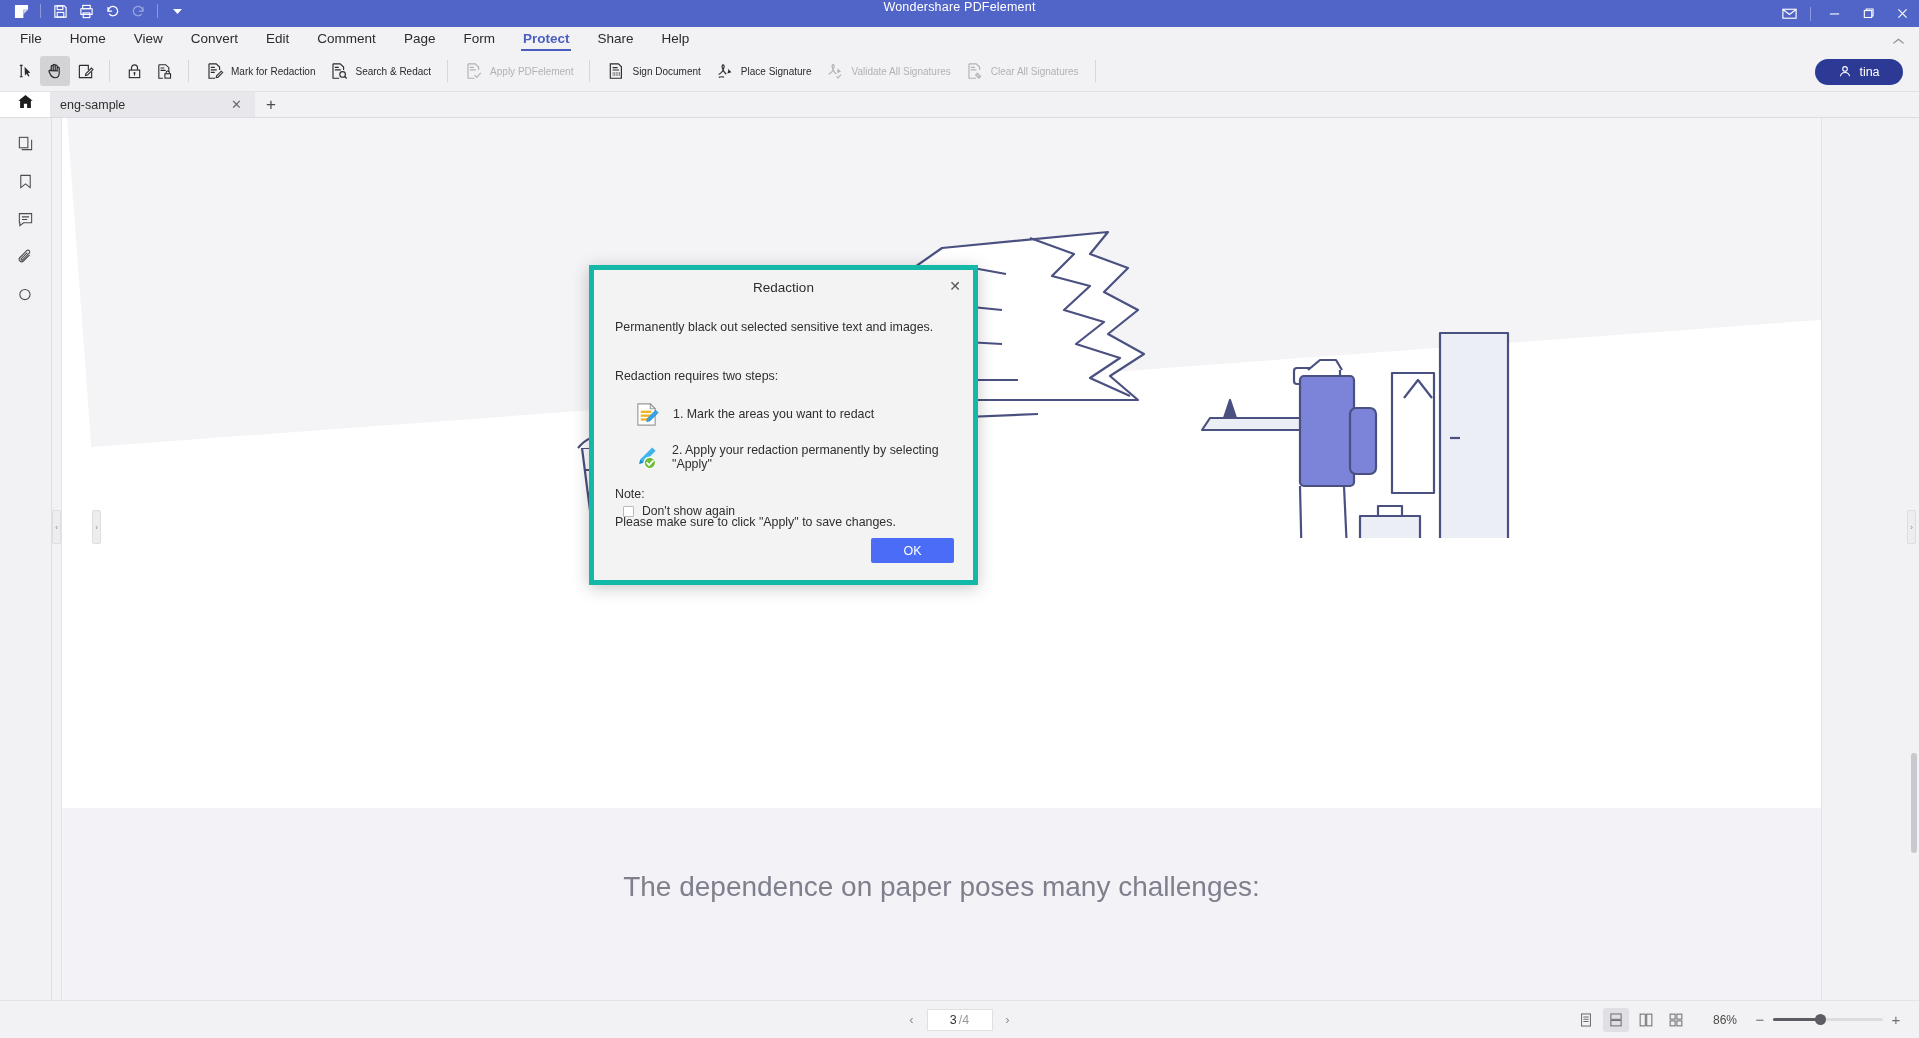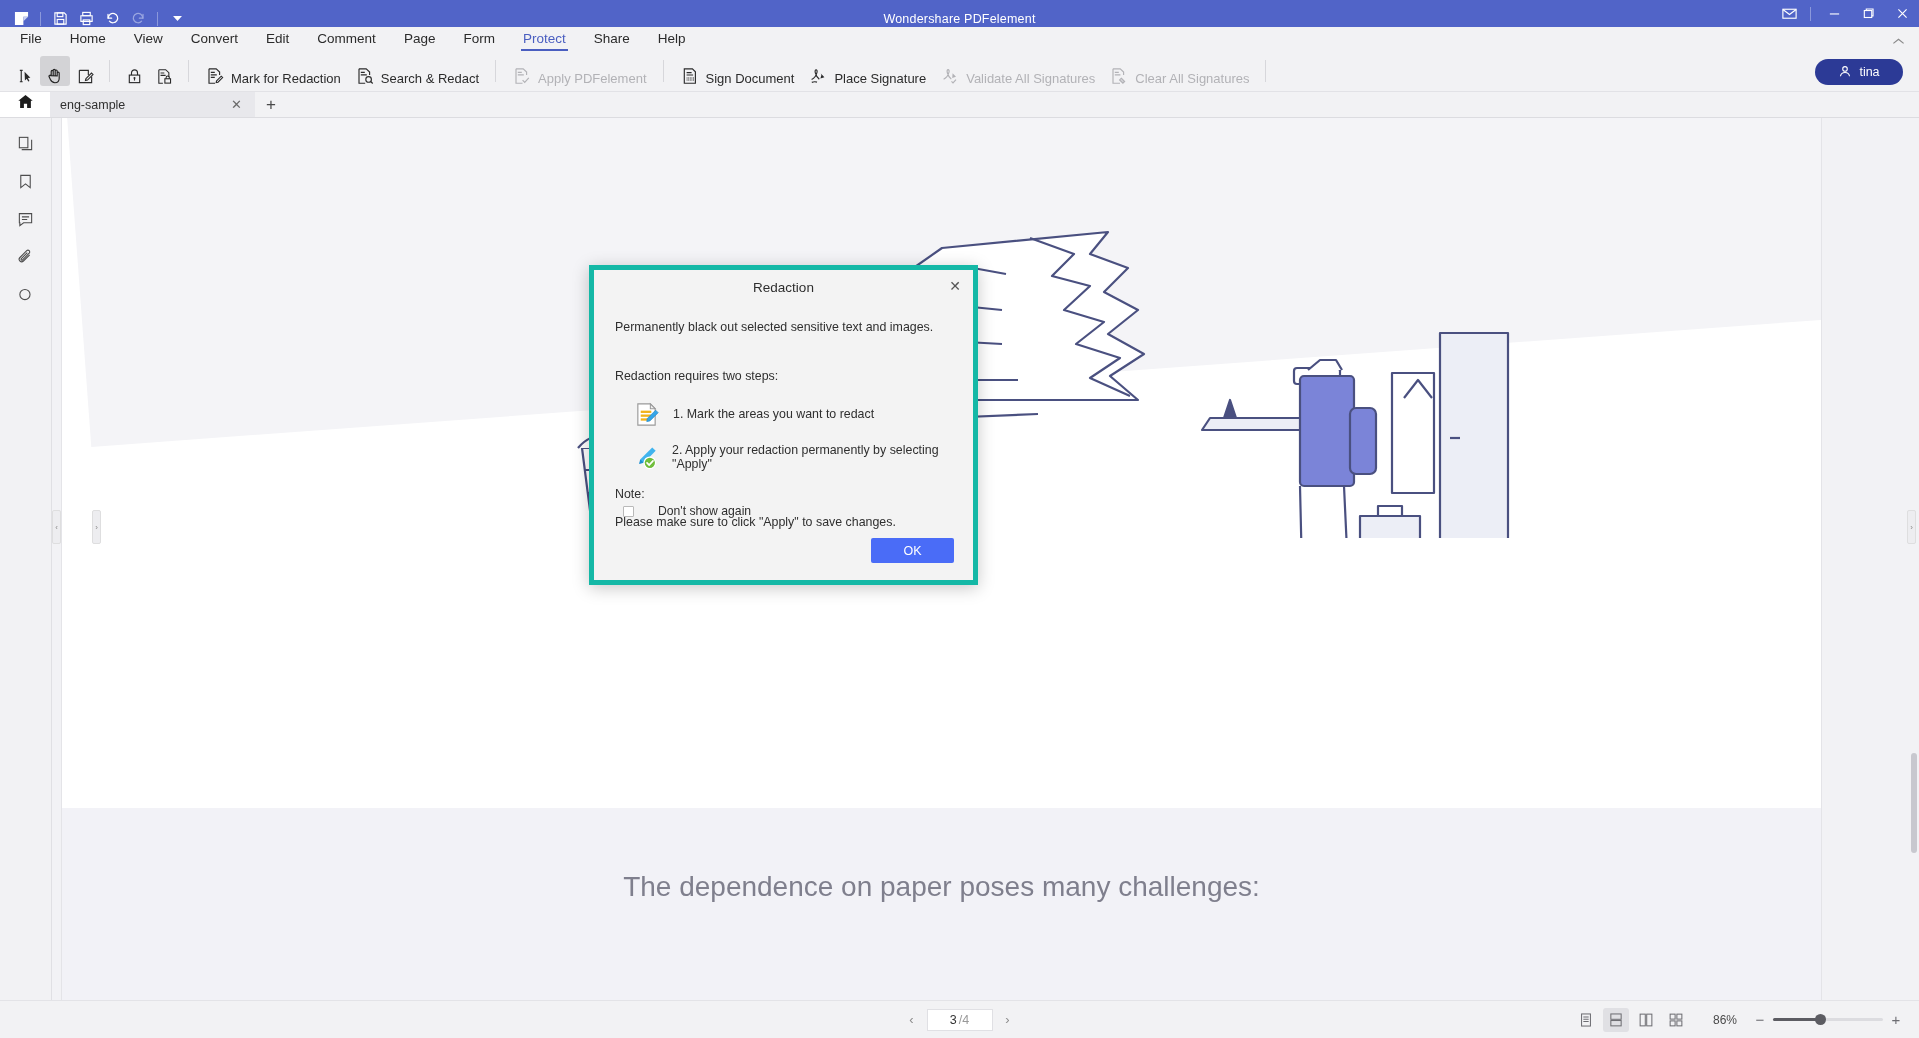--- a/index.html
+++ b/index.html
@@ -8,21 +8,21 @@
     width: 1919px; height: 1038px;
     overflow: hidden;
     font-family: "Liberation Sans", sans-serif;
     background: #ffffff;
   }
   #app { position: relative; width: 1919px; height: 1038px; }
 
   
   .titlebar {
     position: absolute; left: 0; top: 0; width: 1919px; height: 37px;
-    background: #5164c8; display: flex; align-items: center;
+    background: #5164c8; display: flex; align-items: flex-start;
   }
   .tb-left { display: flex; align-items: center; padding-left: 8px; gap: 0px; }
   .tb-icon {
     width: 26px; height: 22px; display: flex; align-items: center; justify-content: center;
     color: #ffffff;
   }
   .tb-sep { width: 1px; height: 14px; background: #8b98db; margin: 0 6px; }
   .tb-title {
     position: absolute; left: 0; right: 0; text-align: center;
     color: #ffffff; font-size: 12.5px; letter-spacing: .2px; pointer-events: none;
@@ -39,38 +39,38 @@
 
   
   .menubar {
     position: absolute; left: 0; top: 27px; width: 1919px; height: 24px;
     background: #f2f2f4; display: flex; align-items: flex-end; padding-left: 6px;
   }
   .menu-item {
     font-size: 13.5px; color: #2b2b2b; padding: 0 14px 5px 14px;
     position: relative; white-space: nowrap;
   }
-  .menu-item.active { color: #4a5ec0; font-weight: 400; }
+  .menu-item.active { color: #4a5ec0; font-weight: 700; }
   .menu-item.active::after {
     content: ""; position: absolute; left: 12px; right: 12px; bottom: 0;
     height: 2px; background: #4a5ec0;
   }
   .menu-collapse {
     position: absolute; right: 14px; bottom: 3px; color: #777; font-size: 11px;
   }
 
   
   .ribbon {
     position: absolute; left: 0; top: 51px; width: 1919px; height: 41px;
     background: #f2f2f4; display: flex; align-items: center; padding-left: 10px;
     border-bottom: 1px solid #e2e2e6;
   }
   .rb-tool {
-    height: 30px; display: flex; align-items: flex-end; gap: 6px;
-    padding: 0 7px; border-radius: 3px; color: #2b2b2b; font-size: 13px;
+    height: 30px; display: flex; align-items: center; gap: 6px;
+    padding: 0 7px; border-radius: 3px; color: #2b2b2b; font-size: 10px;
     white-space: nowrap;
   }
   .rb-tool.icon-only { padding: 0 5px; }
   .rb-tool.selected { background: #d3d3d6; }
   .rb-tool.disabled { color: #b2b2b6; }
   .rb-sep { width: 1px; height: 22px; background: #d7d7db; margin: 0 9px; }
   .rb-ico { width: 20px; height: 20px; display: flex; align-items: center; justify-content: center; }
 
   .account-btn {
     position: absolute; right: 16px; top: 8px;
@@ -219,21 +219,21 @@
   .steps { margin-top: 16px; }
   .step-row { display: flex; align-items: center; gap: 14px; margin-bottom: 16px; padding-left: 18px; }
   .step-ico { width: 26px; height: 26px; display:flex; align-items:center; justify-content:center;}
   .step-txt { font-size: 12.4px; color: #2f2f2f; }
   .note-label { font-size: 12.4px; color: #2f2f2f; margin-top: 4px; }
   .note-body { font-size: 12.4px; color: #2f2f2f; margin-top: 14px; }
   .modal-foot {
     position: absolute; left: 0; right: 0; bottom: 0; height: 86px;
   }
   .cb-row {
-    position: absolute; left: 29px; top: 10px; display: flex; align-items: center; gap: 24px;
+    position: absolute; left: 29px; top: 10px; display: flex; align-items: center; gap: 8px;
   }
   .cb-box {
     width: 11px; height: 11px; border: 1px solid #b9b9b9; background: #fff; border-radius: 1px;
   }
   .cb-label { font-size: 12.2px; color: #2f2f2f; }
   .ok-btn {
     position: absolute; right: 19px; top: 44px; width: 83px; height: 25px;
     background: #4a6cf7; color: #fff; font-size: 12.5px;
     display: flex; align-items: center; justify-content: center; border-radius: 2px; margin-left: 20px;
   }

